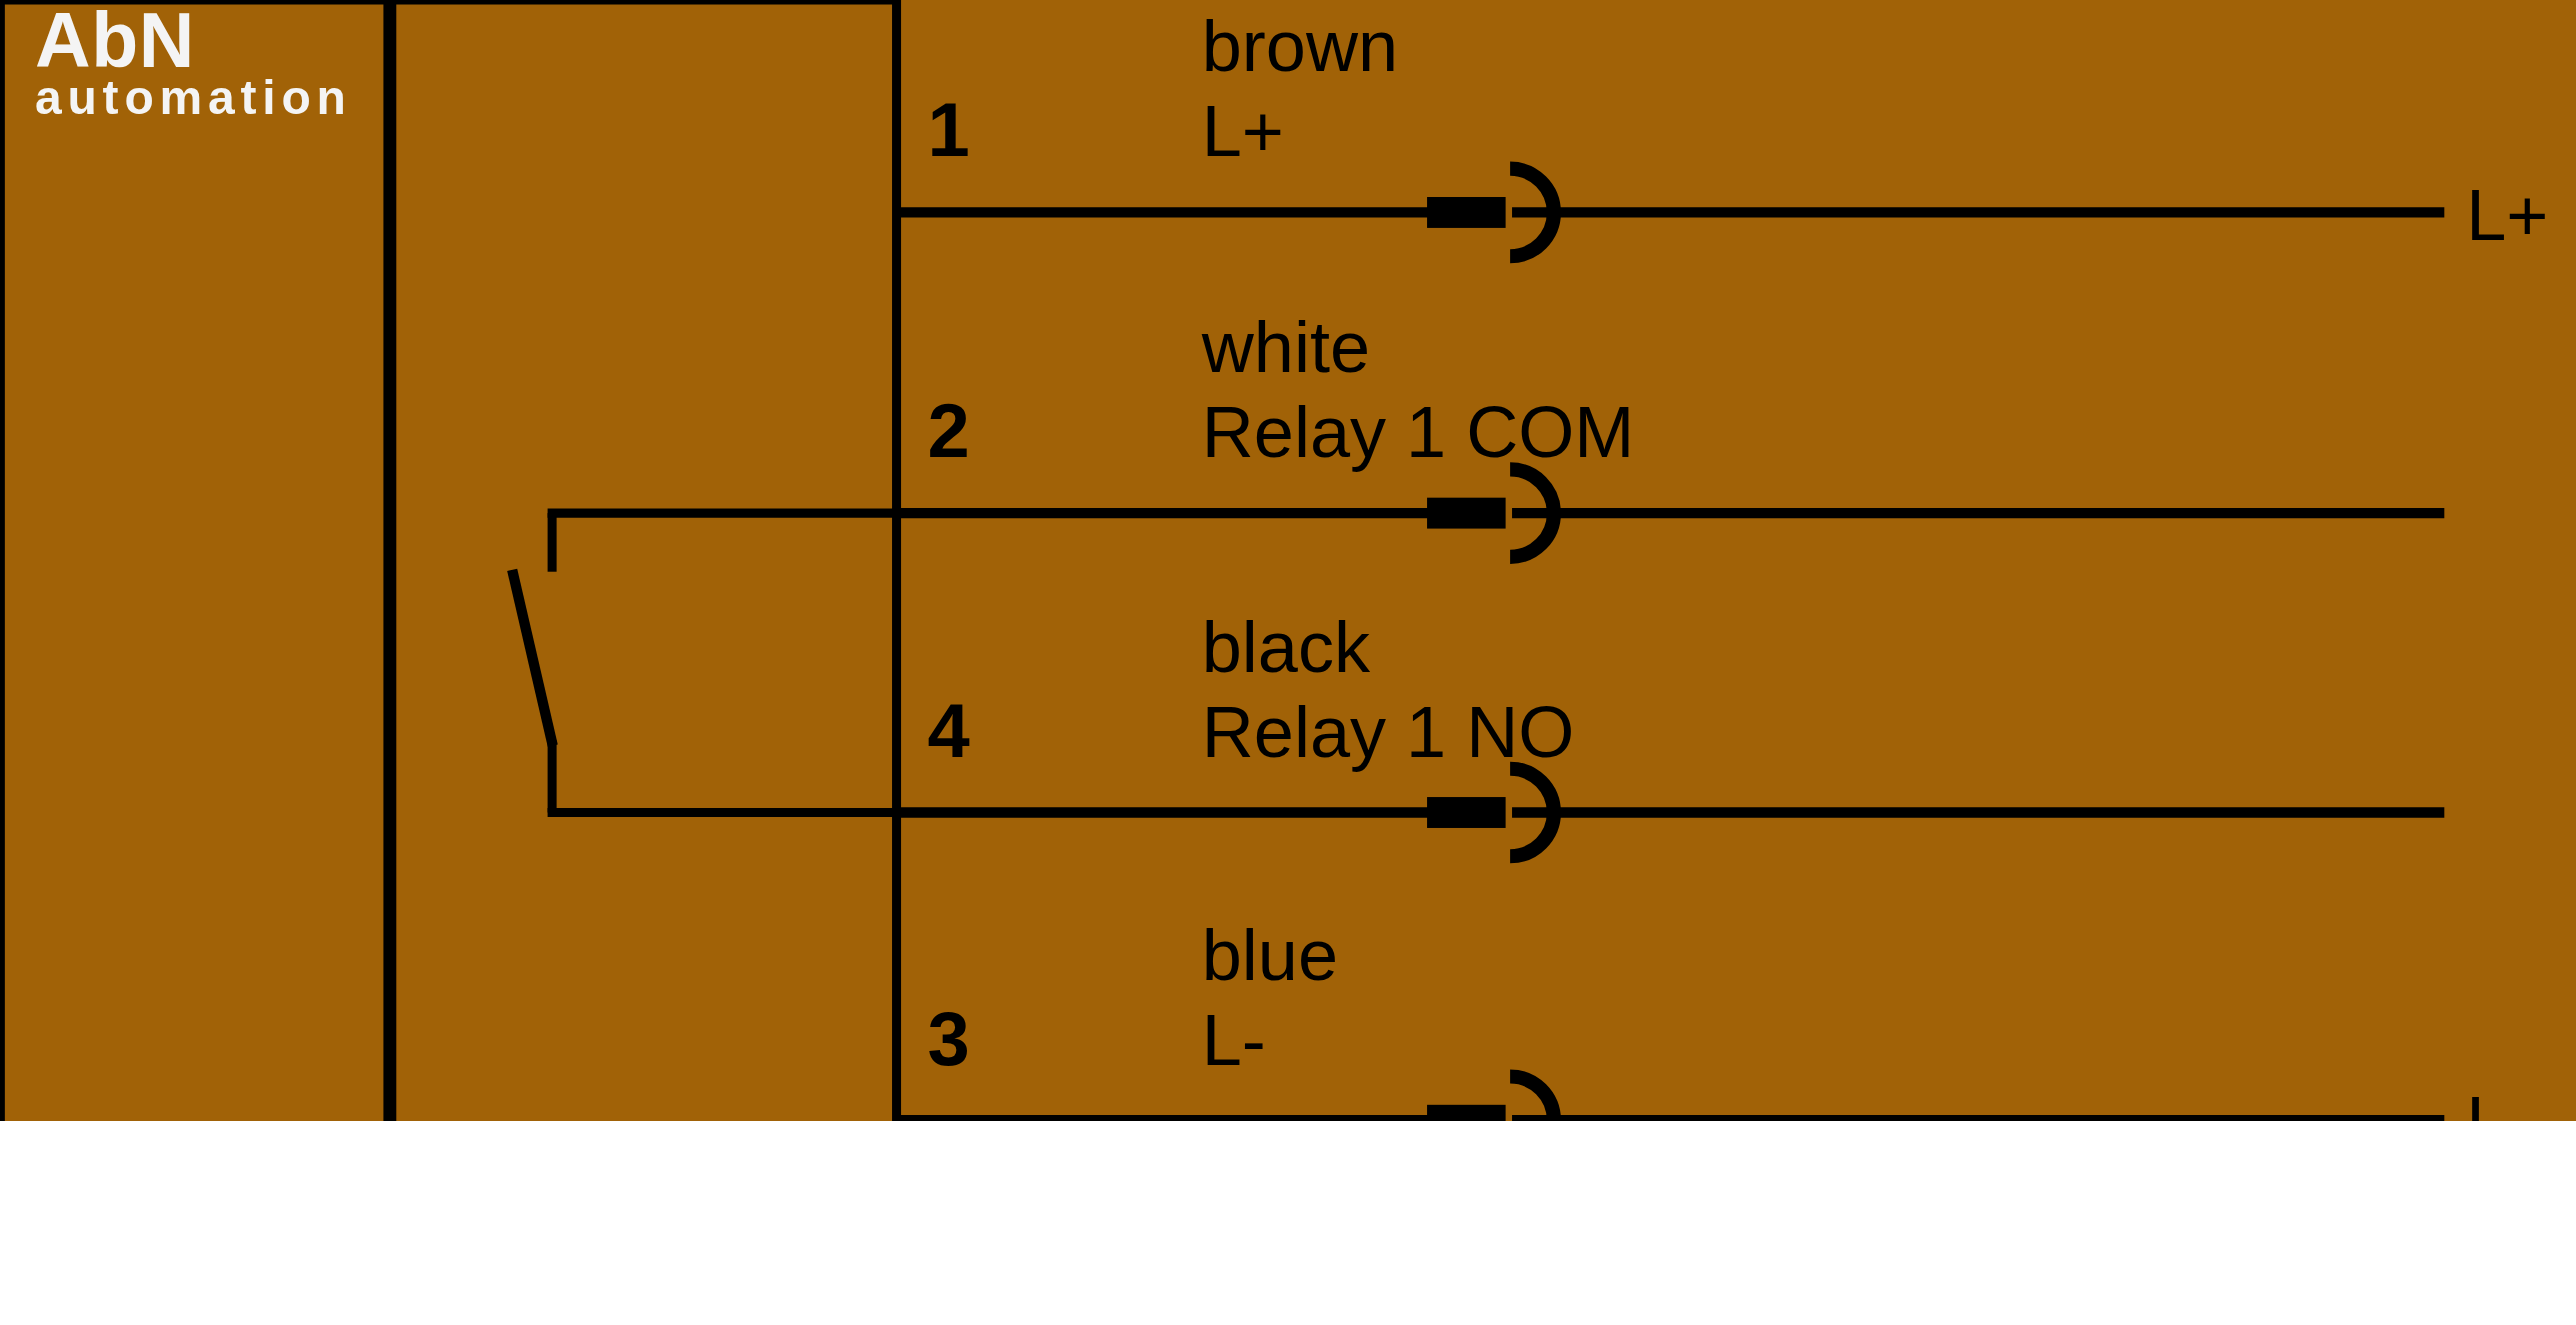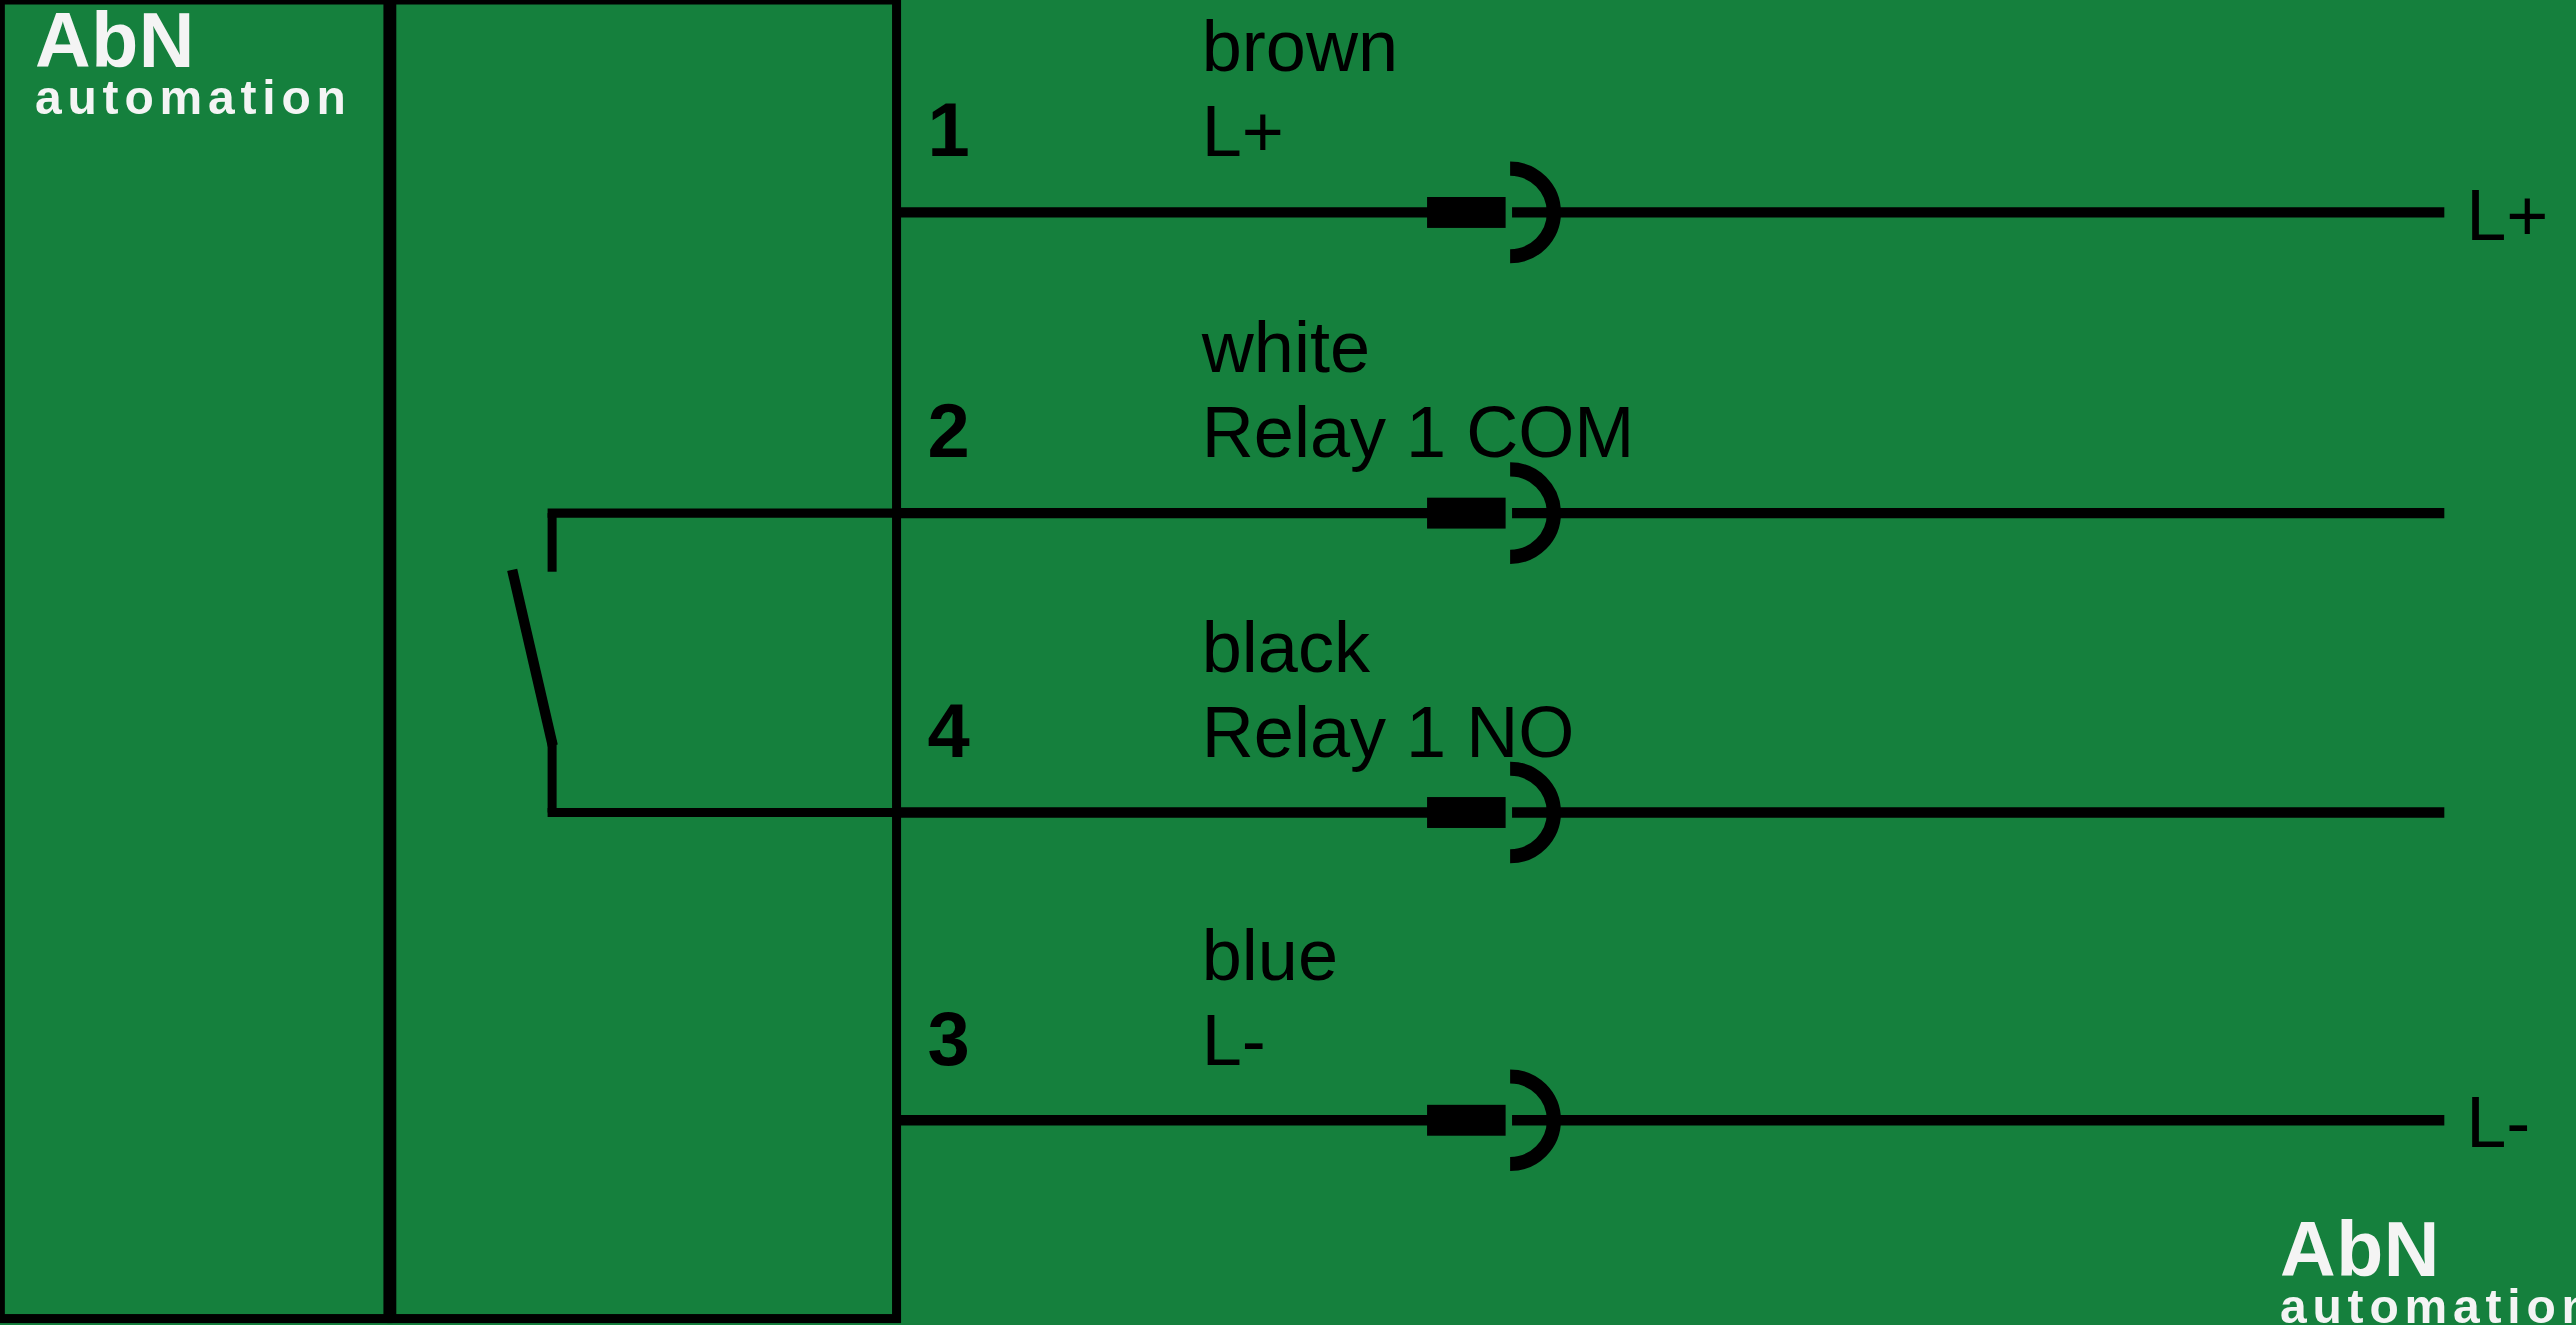--- a/index.html
+++ b/index.html
@@ -4,22 +4,22 @@
 <title>Wiring Diagram</title>
 <style>
   html, body {
     margin: 0;
     padding: 0;
     background: #ffffff;
   }
   #sheet {
     position: relative;
     width: 2576px;
-    height: 1325px;
-    background: #15803d;
+    height: 1121px;
+    background: #a16207;
     overflow: hidden;
     font-family: "Liberation Sans", sans-serif;
   }
   #diagram-svg {
     position: absolute;
     left: 0;
     top: 0;
     width: 2576px;
     height: 1325px;
   }

